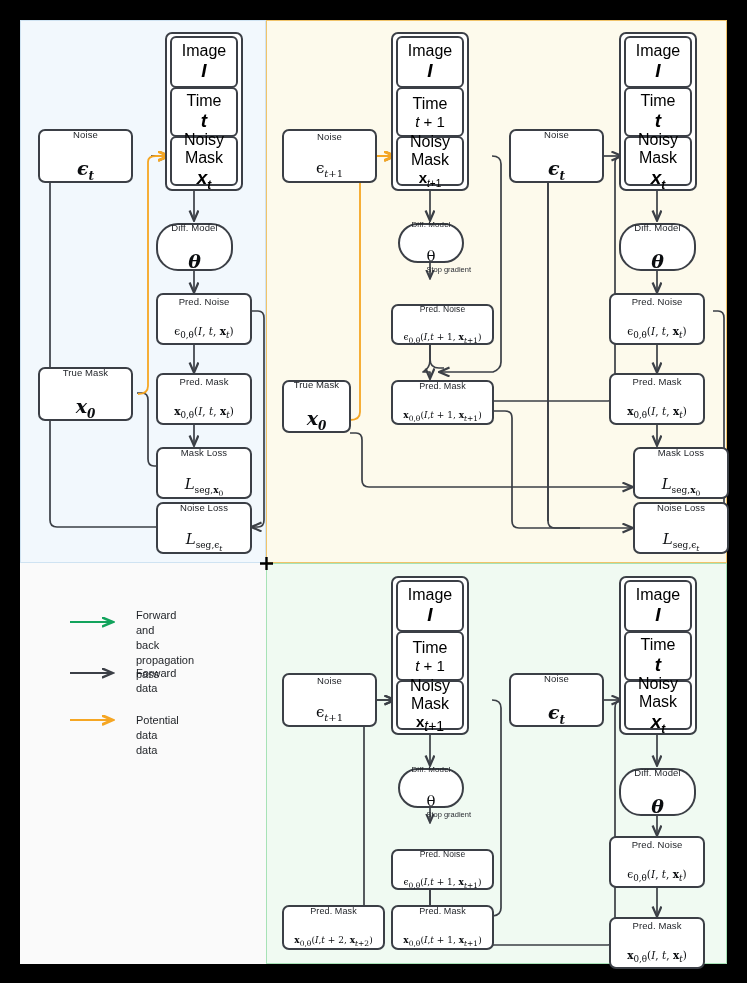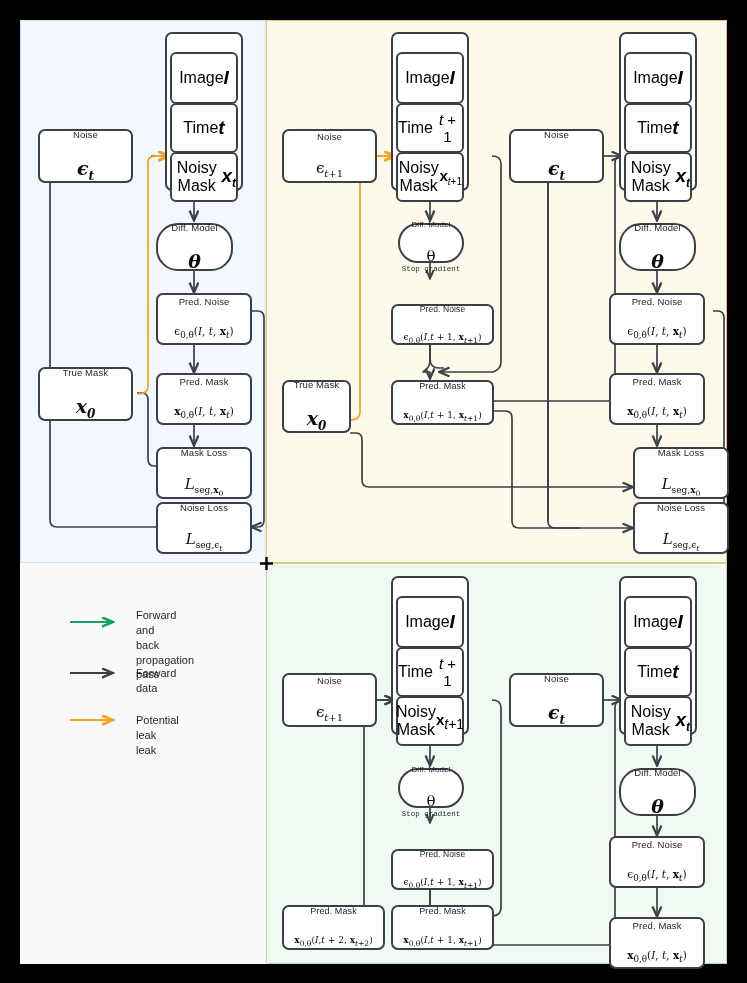--- a/index.html
+++ b/index.html
@@ -20,22 +20,22 @@
         justify-content:center;text-align:center;line-height:1.05;}
   .node .t1{font-size:9.5px;color:#23262b;letter-spacing:.1px;}
   .node .t2{font-family:"DejaVu Serif",serif;color:#0b0d10;margin-top:19px;}
   .big{font-size:19px;font-style:italic;font-weight:700;}
   .mid{font-size:15px;}
   .sml{font-size:10.5px;}
   .xsml{font-size:9px;}
   .node.oval{border-radius:22px;}
   .stackwrap{position:absolute;box-sizing:border-box;border:2px solid #3b3f46;border-radius:7px;background:#fff;}
   .stackcell{position:absolute;box-sizing:border-box;background:#fff;border:2px solid #3b3f46;border-radius:6px;
-             display:flex;flex-direction:row;align-items:center;justify-content:center;text-align:center;margin-top:16px;}
-  .sgrad{position:absolute;font-size:7.5px;color:#2a2d33;text-align:center;width:80px;font-family:Liberation Mono, monospace;}
+             display:flex;flex-direction:column;align-items:center;justify-content:center;text-align:center;}
+  .sgrad{position:absolute;font-size:7.5px;color:#2a2d33;text-align:right;width:80px;}
 
   .legend{position:absolute;}
   .legtxt{font-size:11px;color:#1d2025;line-height:1.35;margin-left:12px;white-space:pre-line;}
   .cursor{position:absolute;width:13px;height:13px;}
 </style>
 </head>
 <body>
 
 <div id="stage">
 <div id="canvas">
@@ -316,21 +316,21 @@
   </div>
   <div class="node" style="left:589px;top:897px;width:96px;height:52px;">
     <div class="t1">Pred. Mask</div>
     <div class="t2 sml"><b>x</b><sub>0,θ</sub>(<i>I</i>, <i>t</i>, <b>x</b><sub><i>t</i></sub>)</div>
   </div>
 
   <div class="legend">
     <div class="legtxt" style="position:absolute;left:104px;top:588px;">Forward and
 back propagation pass</div>
     <div class="legtxt" style="position:absolute;left:104px;top:646px;">Forward data</div>
-    <div class="legtxt" style="position:absolute;left:104px;top:693px;">Potential leak leak</div>
+    <div class="legtxt" style="position:absolute;left:104px;top:693px;">Potential data data</div>
   </div>
 
   <svg class="cursor" style="left:240px;top:537px;" viewBox="0 0 13 13">
     <path d="M6.5,0 L6.5,13 M0,6.5 L13,6.5" stroke="#000" stroke-width="2.4"></path>
   </svg>
 
 </div>
 </div>
 
 </body></html>

